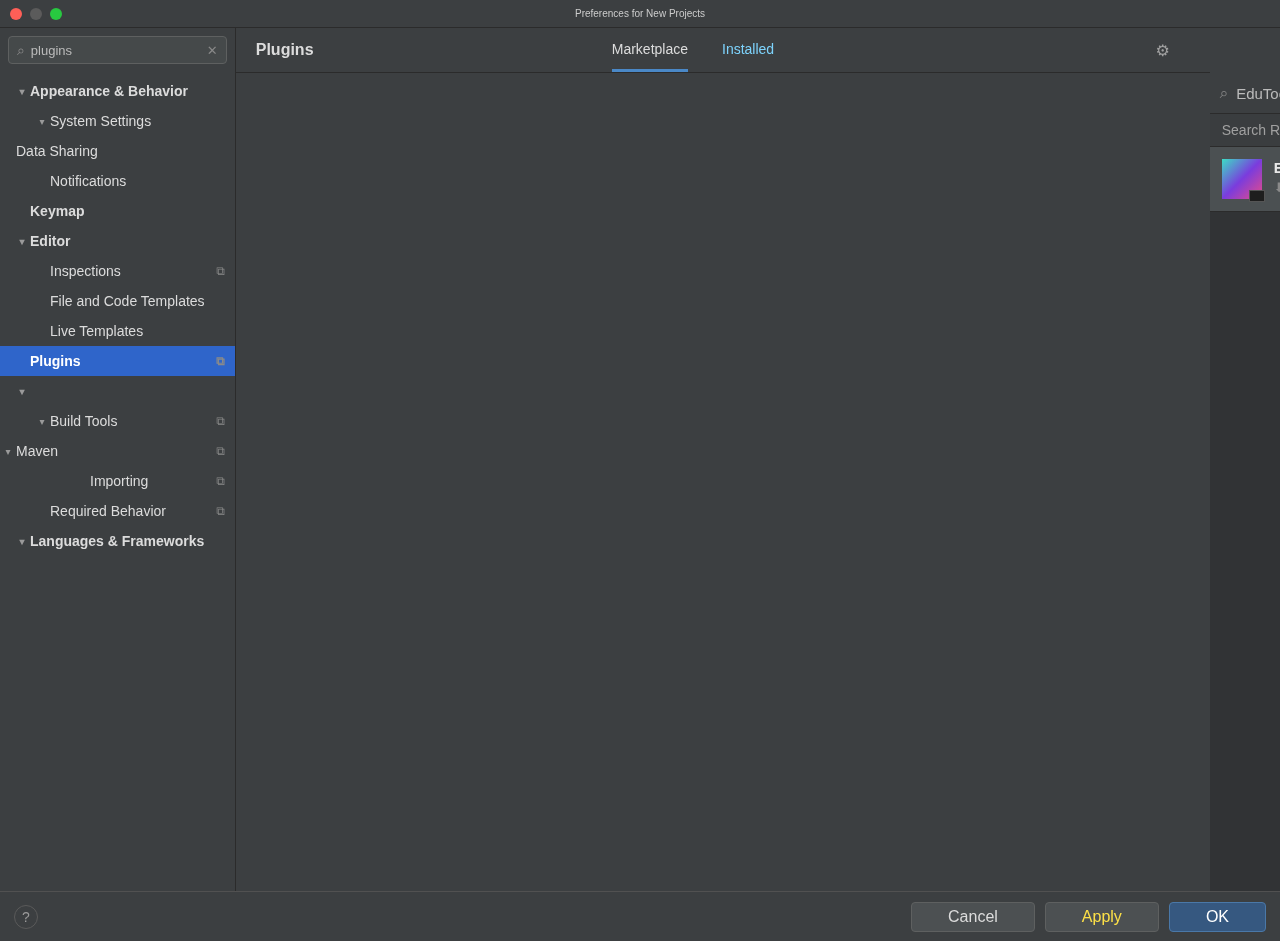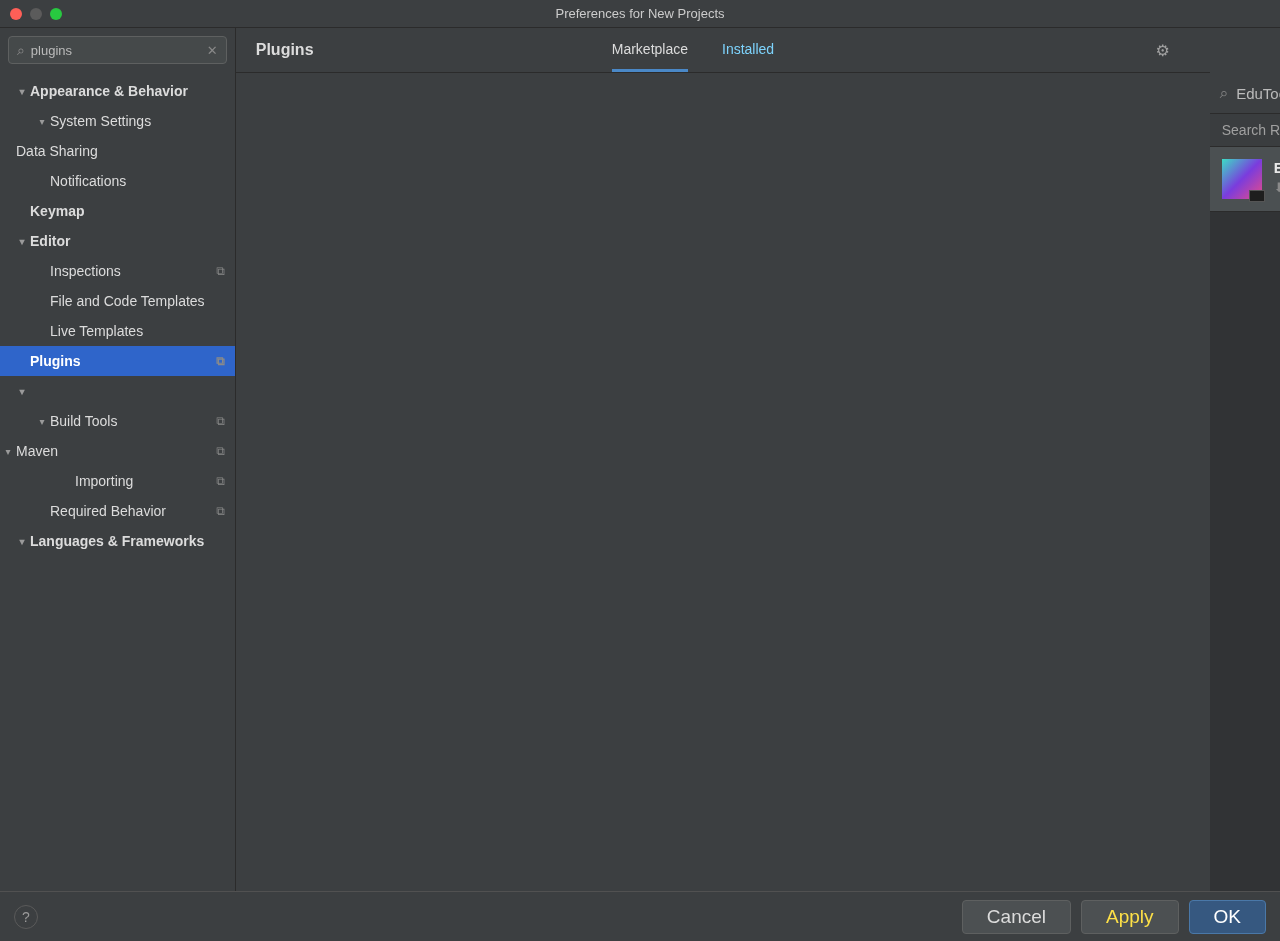--- a/index.html
+++ b/index.html
@@ -26,21 +26,21 @@
 .traffic-lights { display: flex; gap: 8px; }
 .traffic-light { width: 12px; height: 12px; border-radius: 50%; }
 .tl-red { background: #ff5f57; }
 .tl-yellow { background: #5b5b5b; }
 .tl-green { background: #28c940; }
 .window-title {
   position: absolute;
   left: 50%;
   transform: translateX(-50%);
   color: #cccccc;
-  font-size: 13px;
+  font-size: 10px;
 }
 .main { flex: 1; display: flex; min-height: 0; }
 .sidebar {
   width: 304px;
   background: #3c3f41;
   border-right: 1px solid #2b2b2b;
   display: flex;
   flex-direction: column;
 }
 .search-wrap { padding: 8px; }
@@ -73,21 +73,21 @@
   color: #dcdcdc;
   font-size: 14px;
 }
 .tree-item.selected { background: #2f65ca; color: #fff; font-weight: bold; }
 .tree-item.bold { font-weight: bold; }
 .tree-item .arrow { width: 16px; display: inline-flex; justify-content: center; color: #9a9a9a; font-size: 10px; }
 .tree-item .copy-icon { margin-left: auto; color: #8a8a8a; font-size: 12px; }
 .pad-0 { padding-left: 14px; }
 .pad-1 { padding-left: 34px; }
 .pad-2 { }
-.pad-3 { padding-left: 59px; }
+.pad-3 { padding-left: 74px; }
 .center-header {
   height: 45px;
   display: flex;
   align-items: center;
   border-bottom: 1px solid #2b2b2b;
   padding-left: 20px;
   position: relative;
   background: #3c3f41;
   width: 974px;
   z-index: 10;
@@ -170,23 +170,23 @@
   border-radius: 50%;
   display: flex;
   align-items: center;
   justify-content: center;
   color: #9a9a9a;
   cursor: pointer;
   font-size: 14px;
 }
 .footer-spacer { flex: 1; }
 .btn {
-  padding: 5px 24px;
+  padding: 5px 36px;
   border-radius: 4px;
-  font-size: 19px;
+  font-size: 16px;
   cursor: pointer;
   border: 1px solid #5e6060;
   background: #4c5052;
   color: #dcdcdc;
 }
 .btn.disabled { color: #fde047; cursor: default; }
 .btn.primary { background: #365880; border-color: #4a78a8; color: #fff; }
 .center-stack { position: relative; display: flex; flex: 1; min-height: 0; }
 .center-inner { display:flex; flex-direction:column; width:438px; border-right:1px solid #2b2b2b; background:#313335; margin-top:45px; }
 </style>

